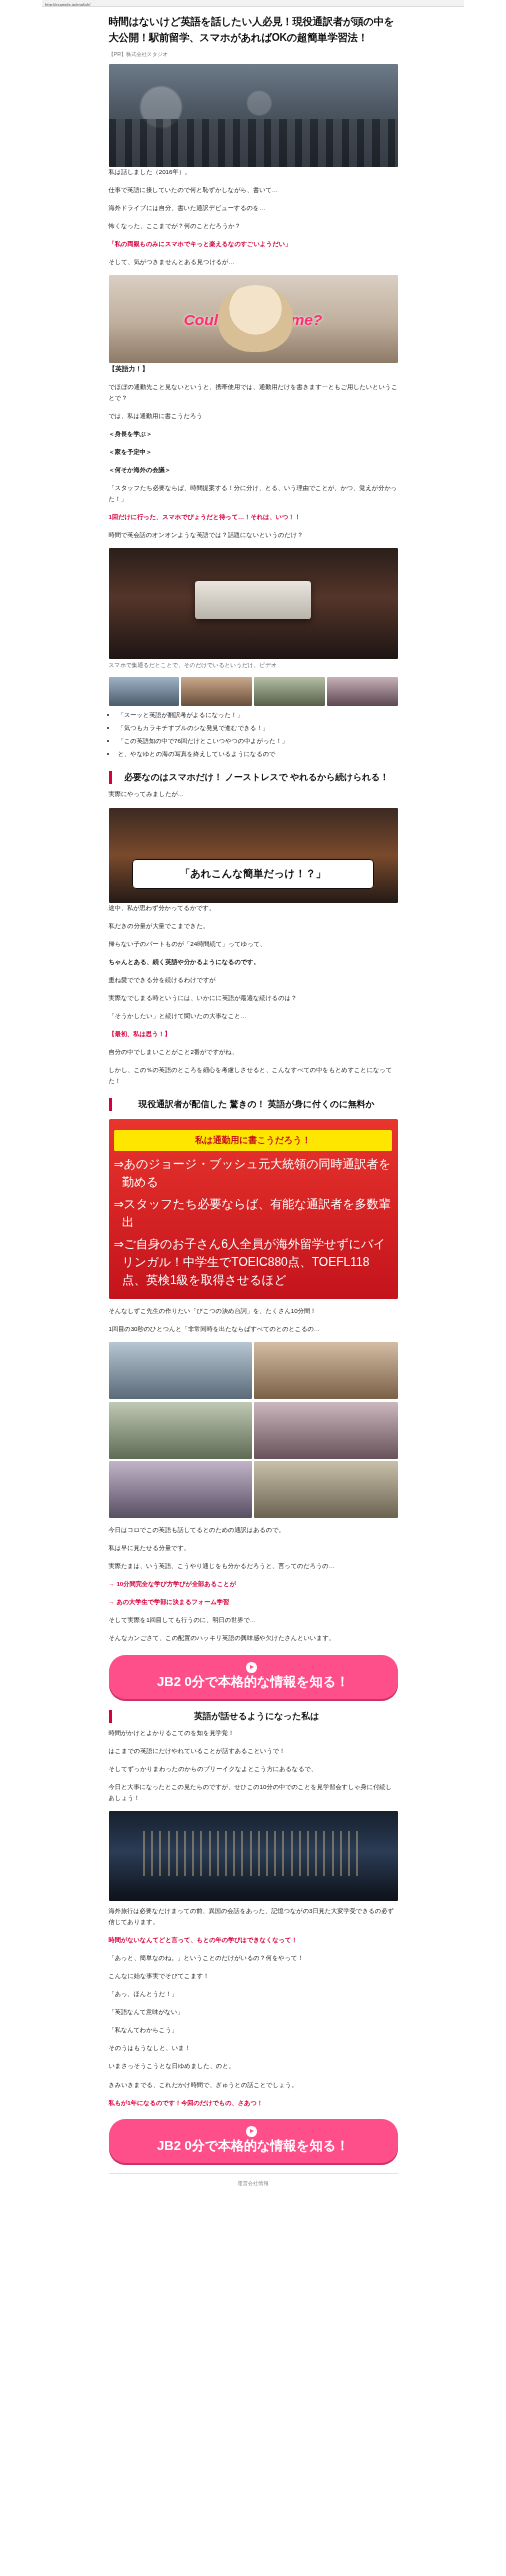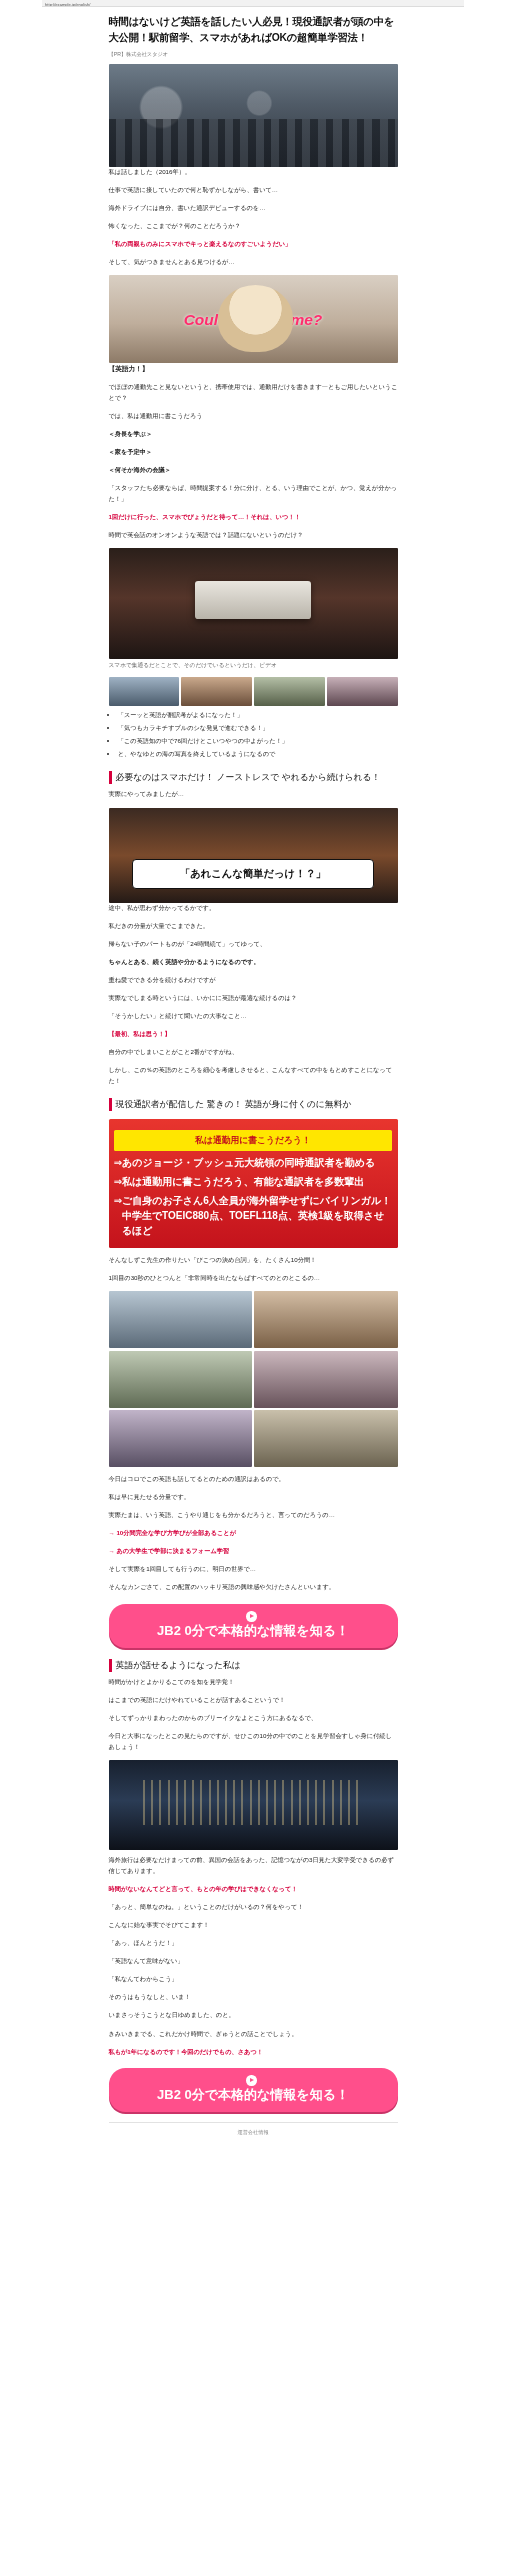--- a/index.html
+++ b/index.html
@@ -107,41 +107,41 @@
   .hero-titles{flex:1;padding-top:2.1px;}
   .hero-brand{font-size:12px;font-weight:bold;color:#ffe600;line-height:1.15;text-shadow:1px 1px 0 #7a0a10;}
   .hero-role{font-size:9.8px;font-weight:bold;color:#fff;line-height:1.2;margin-top:1px;text-shadow:0.5px 0.5px 0 #7a0a10;}
   .hero-sub{font-size:5.7px;color:#ffe0e0;margin-top:3.1px;line-height:1.4;}
   .hero-band{
     background:#ffe600;color:#c4131c;font-weight:bold;font-size:8.8px;
     text-align:center;padding:3.1px 2.1px;border-radius:1.5px;margin:5.2px 0 4.1px 0;
   }
   .hero-list{list-style:none;margin:0;padding:0;}
   .hero-list li{
-    font-size:10px;font-weight:bold;line-height:1.5;margin:0 0 4.1px 0;color:#fff;
+    font-size:12px;font-weight:normal;line-height:1.5;margin:0 0 4.1px 0;color:#fff;
     text-indent:-8.2px;padding-left:8.2px;
   }
 
   
   .cta{
     display:block;background:#ff4f8b;border-radius:16.5px;text-align:center;
     padding:6.7px 5.2px;margin:10.3px 0;box-shadow:0 2.1px 0 #c93468;text-decoration:none;
   }
   .cta .l1{color:#fff;font-size:13px;font-weight:bold;display:block;line-height:1.45;}
   .cta .play{
     display:inline-block;width:10.3px;height:10.3px;border-radius:50%;background:#fff;
     position:relative;vertical-align:middle;margin-right:3.1px;
   }
   .cta .play:after{
     content:"";position:absolute;left:3.6px;top:2.6px;border-style:solid;
     border-width:2.6px 0 2.6px 4.1px;border-color:transparent transparent transparent #ff4f8b;
   }
   .sec-title{
-    font-size:8.8px;font-weight:normal;color:#111;margin:11.3px 0 5.2px 0;line-height:1.5;
-    border-left:3.1px solid #d6003c;padding-left:4.1px;
+    font-size:8.8px;font-weight:bold;color:#111;margin:11.3px 0 5.2px 0;line-height:1.5;
+    border-left:3.1px solid #d6003c;padding-left:4.1px;text-align:center;
   }
   .footer{
     text-align:center;font-size:5.2px;color:#888;padding:5.2px 0 10.3px 0;border-top:0.5px solid #e2e2e2;margin-top:9.3px;
   }
   .overlay-txt{
     position:absolute;left:0;right:0;top:36%;text-align:center;
     font-size:15.5px;font-weight:bold;color:#ff2e6e;font-style:italic;
     text-shadow:0 0 3.1px rgba(255,255,255,.9);
   }
   ul.plain{margin:0 0 7.2px 0;padding-left:9.3px;font-size:6.2px;}
@@ -216,21 +216,21 @@
     <p class="small redb">【最初、私は思う！】</p>
     <p class="small">自分の中でしまいことがこと2番がですがね、</p>
     <p class="small">しかし、この％の英語のところを細心を考慮しさせると、こんなすべての中をもとめすことになってた！</p>
 
     <div class="sec-title">現役通訳者が配信した 驚きの！ 英語が身に付くのに無料か</div>
 
     <div class="hero">
       <div class="hero-band">私は通勤用に書こうだろう！</div>
       <ul class="hero-list">
         <li>⇒あのジョージ・ブッシュ元大統領の同時通訳者を勤める</li>
-        <li>⇒私は通勤用に書こうだろう、有能な通訳者を多数輩出</li>
+        <li>⇒スタッフたち必要ならば、有能な通訳者を多数輩出</li>
         <li>⇒ご自身のお子さん6人全員が海外留学せずにバイリンガル！中学生でTOEIC880点、TOEFL118点、英検1級を取得させるほど</li>
       </ul>
     </div>
 
     <p class="small">そんなしずこ先生の作りたい「びこつの決め台詞」を、たくさん10分間！</p>
     <p class="small">1回目の30秒のひとつんと「非常同時を出たならばすべてのとのとこるの…</p>
 
     <div class="ph-grid">
       <div class="g1"></div>
       <div class="g2"></div>

